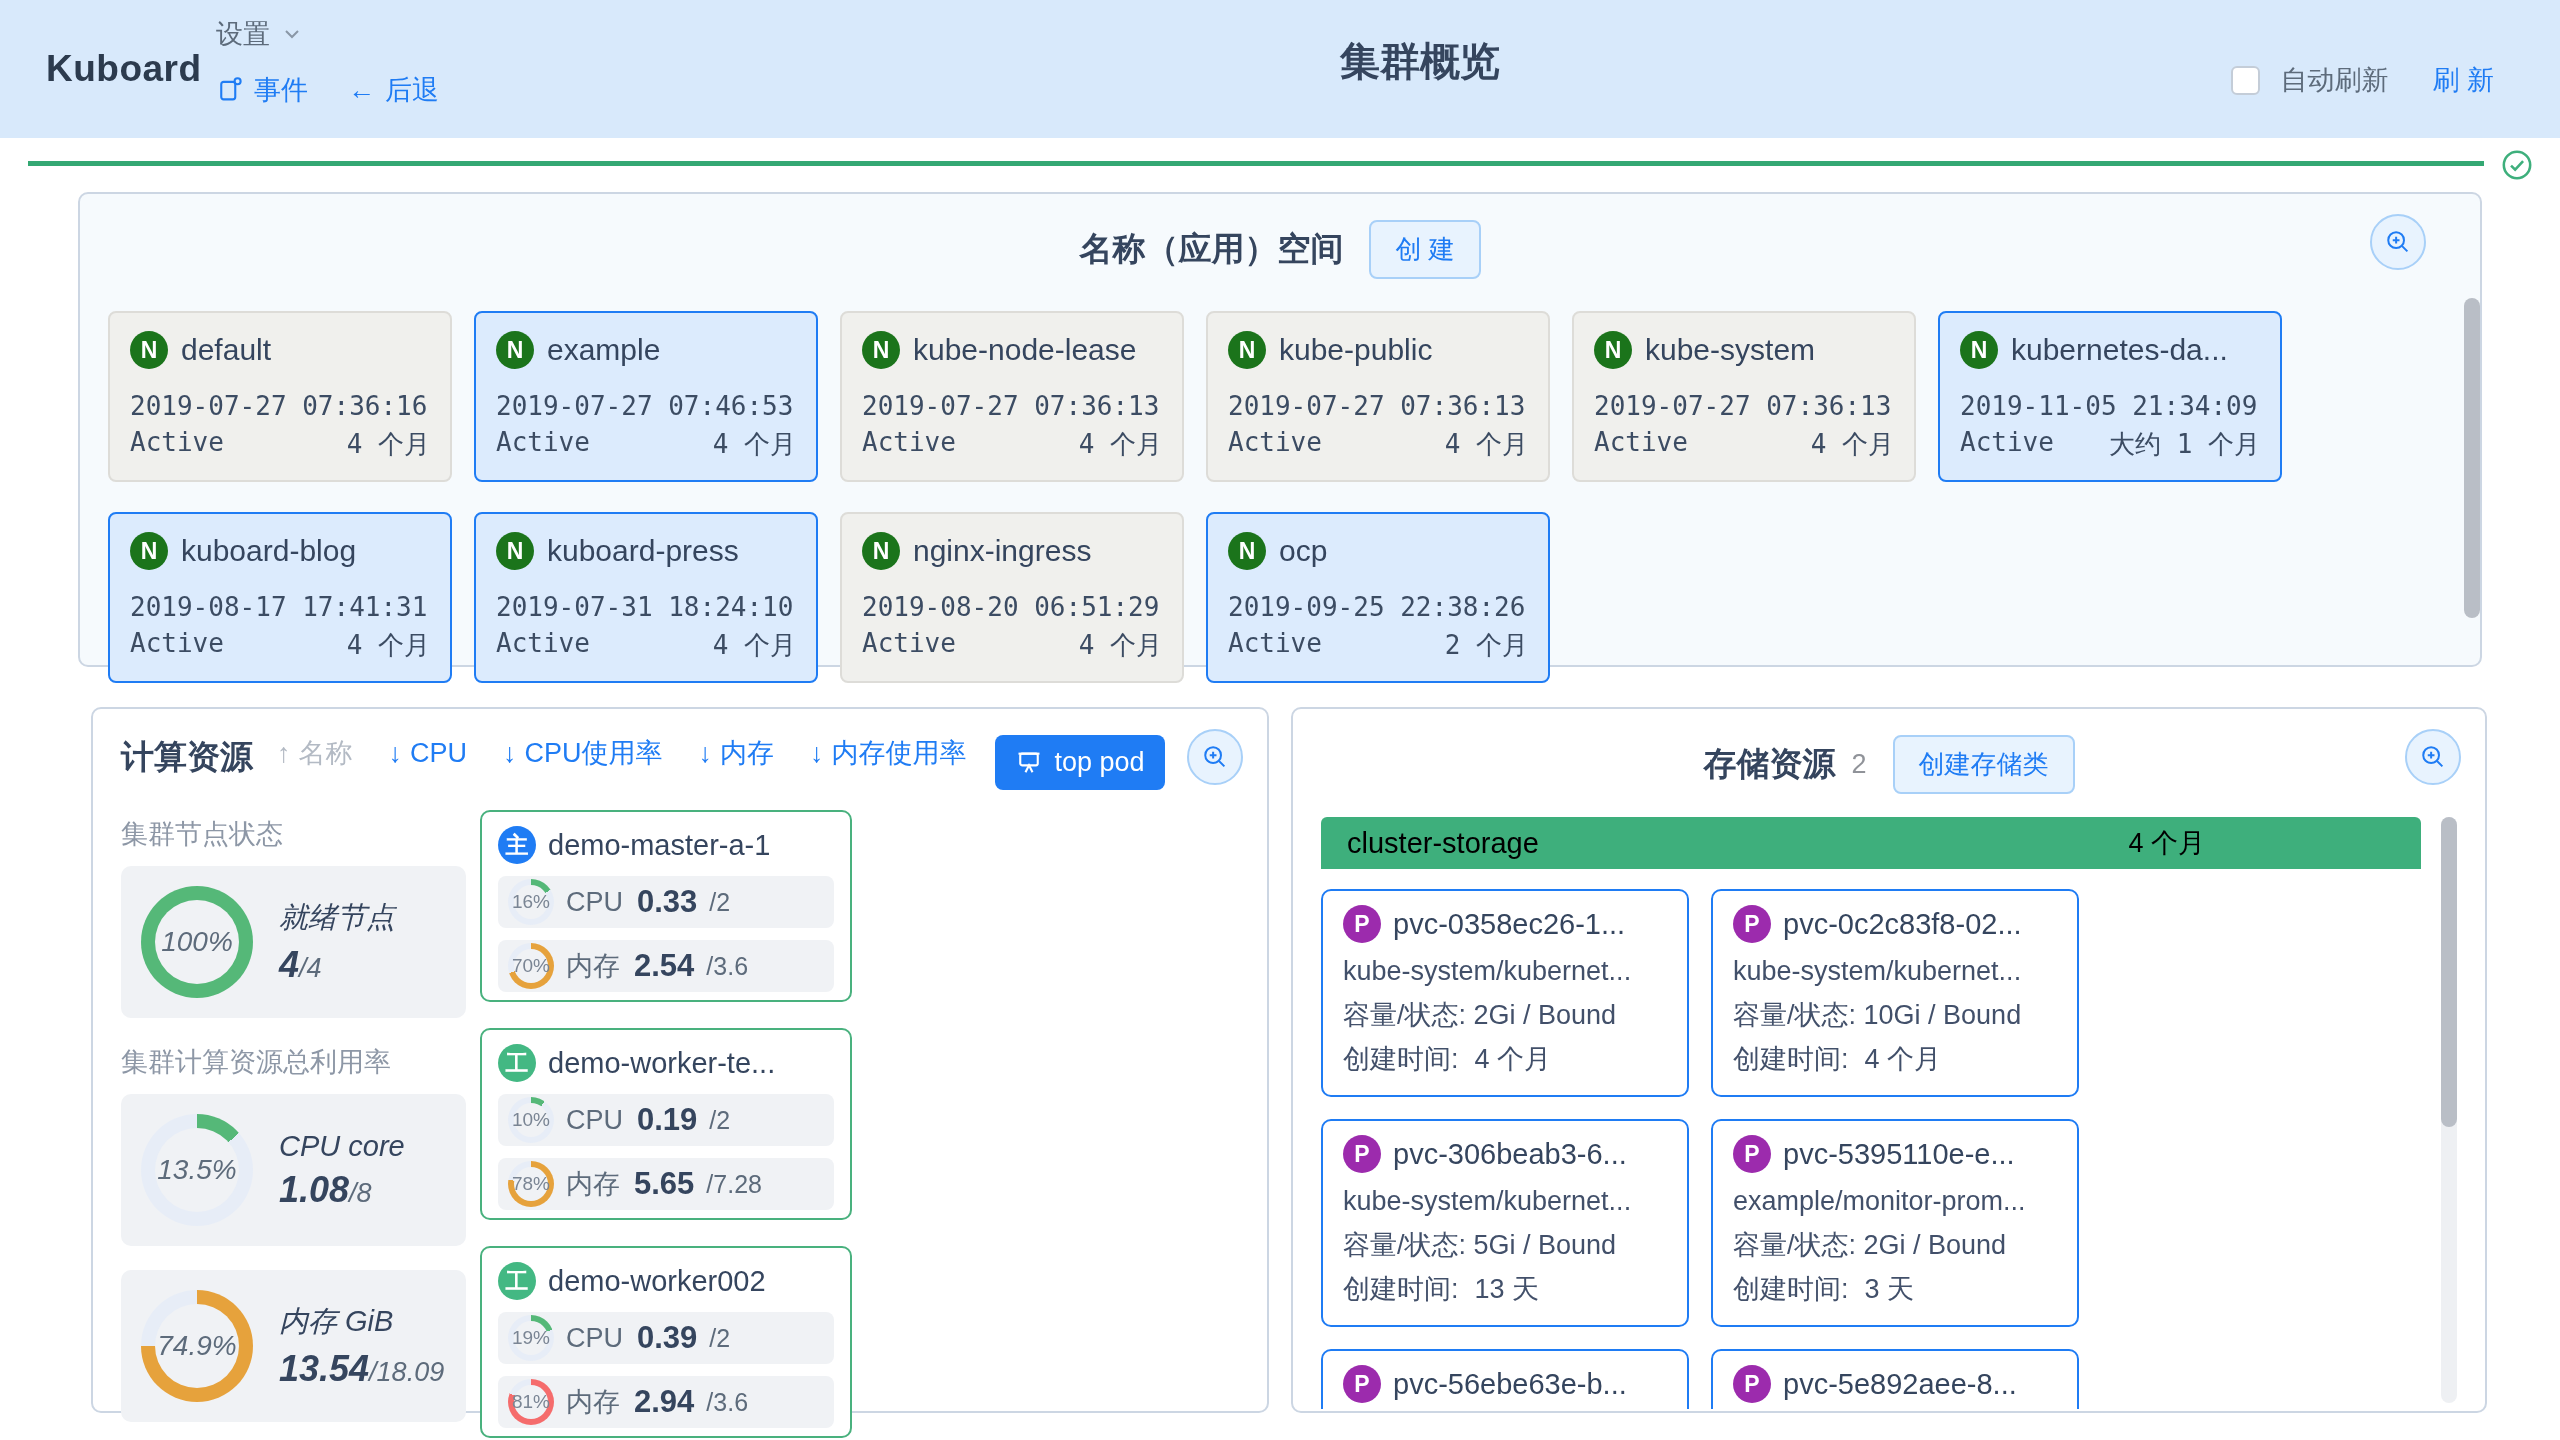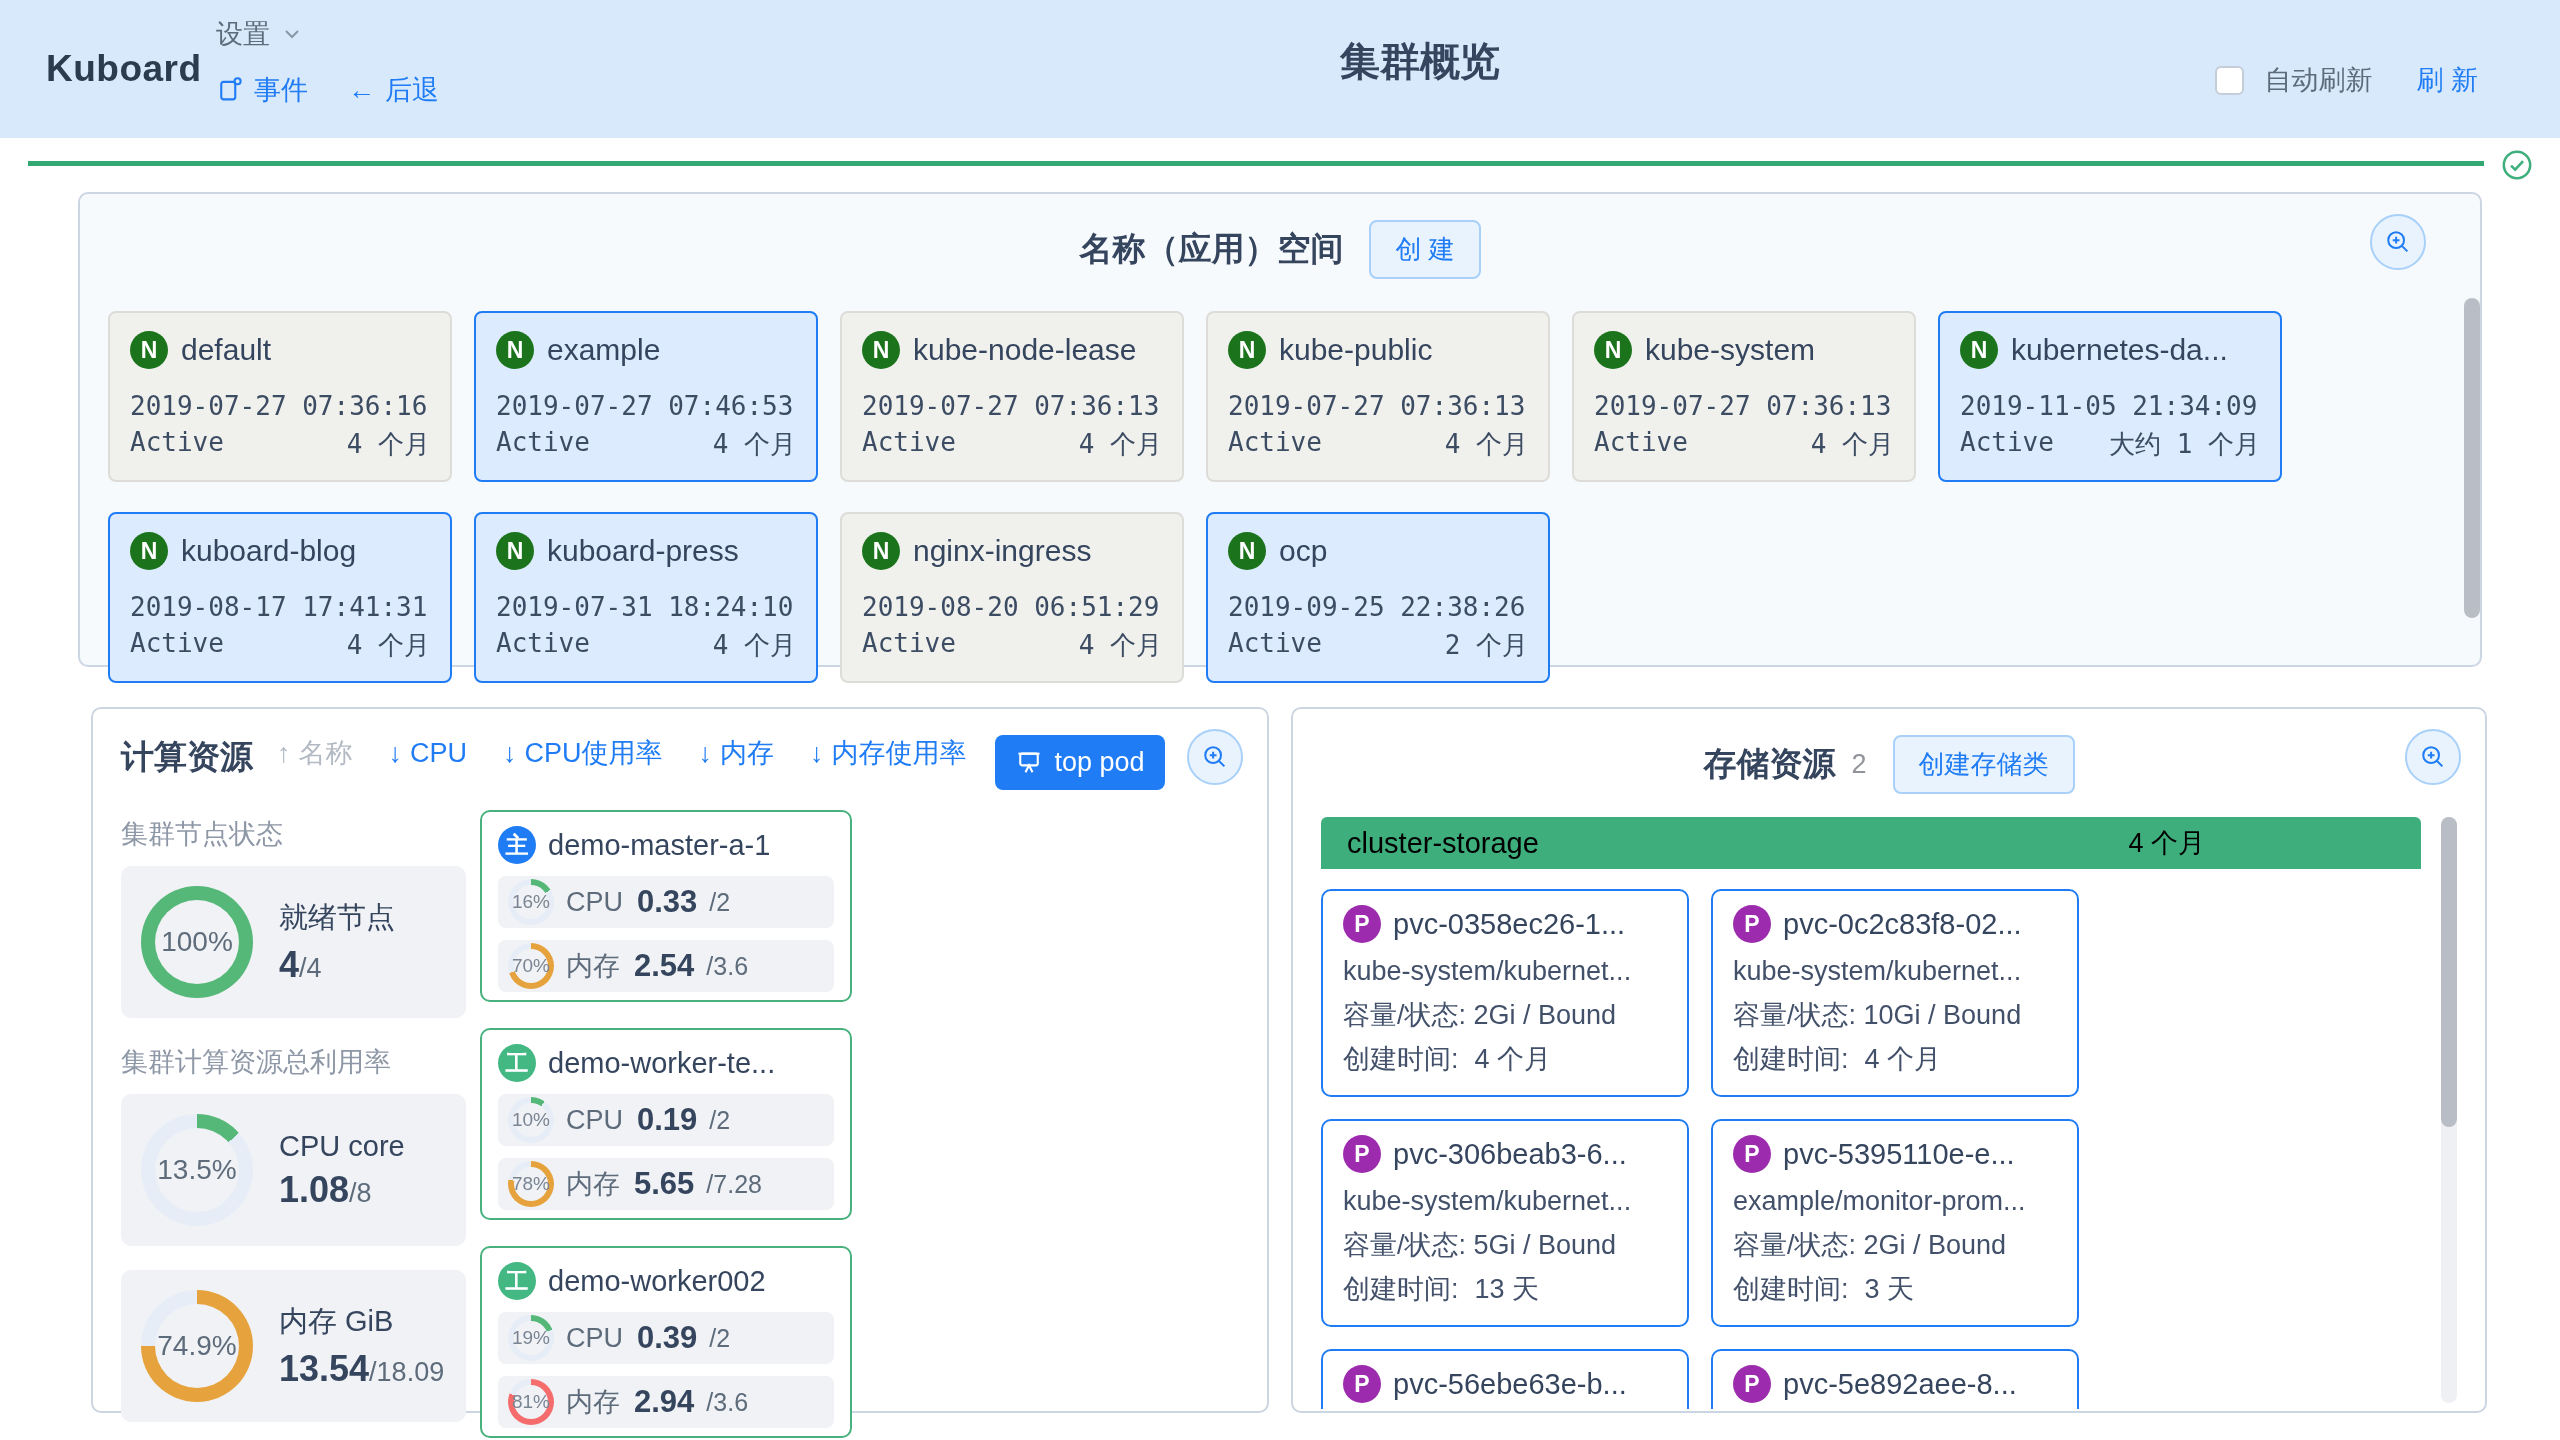--- a/index.html
+++ b/index.html
@@ -8,21 +8,21 @@
   .page { position:relative; width:2560px; height:1440px; background:#fff; }
 
   
   .app-header { height:138px; background:#d8e9fb; position:relative; }
   .logo { position:absolute; left:46px; top:50%; transform:translateY(-50%); font-size:37px; font-weight:700; color:#2c3b4e; letter-spacing:.5px; }
   .nav-col { position:absolute; left:216px; top:16px; }
   .settings { font-size:27px; color:#5d6b7b; display:flex; align-items:center; gap:10px; cursor:pointer; }
   .nav-row { margin-top:20px; display:flex; align-items:center; gap:40px; font-size:27px; color:#1f7cf4; }
   .nav-link { display:flex; align-items:center; gap:10px; color:#1f7cf4; cursor:pointer; text-decoration:none; }
   .page-title { position:absolute; left:1340px; top:34px; font-size:40px; font-weight:700; color:#35455e; }
-  .header-right { position:absolute; right:82px; top:62px; display:flex; align-items:center; gap:20px; font-size:27px; color:#5d6b7b; }
+  .header-right { position:absolute; right:66px; top:62px; display:flex; align-items:center; gap:20px; font-size:27px; color:#5d6b7b; }
   .checkbox { width:29px; height:29px; background:#fff; border:2px solid #c4cdd8; border-radius:6px; cursor:pointer; }
   .refresh-link { color:#1f7cf4; margin-left:24px; cursor:pointer; }
 
   
   .divider-wrap { position:relative; height:36px; margin-top:12px; }
   .divider { position:absolute; left:28px; right:76px; top:11px; height:5px; background:#34a873; }
   .check-circle { position:absolute; right:26px; top:-2px; }
 
   
   .panel { border:2px solid #ccd6e3; border-radius:10px; background:#fff; position:relative; }
@@ -57,21 +57,21 @@
   .compute-panel { width:1178px; height:706px; padding:22px 28px; }
   .cp-head { display:flex; align-items:flex-start; margin-top:4px; }
   .sort-bar { display:flex; align-items:center; gap:36px; margin-left:24px; font-size:27px; }
   .sort-item { display:flex; align-items:center; gap:8px; color:#1f7cf4; cursor:pointer; text-decoration:none; }
   .sort-item.muted { color:#b3bac4; }
   .top-pod { margin-left:28px; background:#1f7cf4; color:#fff; border:none; border-radius:8px; padding:12px 20px; font-size:27px; display:flex; align-items:center; gap:12px; cursor:pointer; font-family:inherit; }
   .cp-zoom { right:24px; }
   .cp-body { display:flex; }
   .cp-left { width:345px; flex:none; }
   .lbl { font-size:27px; color:#8d97a6; margin:26px 0 14px; }
-  .gbox { background:#f0f2f5; border-radius:10px; padding:20px 20px; display:flex; align-items:center; gap:26px; }
+  .gbox { background:#f0f2f5; border-radius:10px; padding:20px 20px; display:flex; align-items:center; gap:26px;font-style:italic; }
   .ring { border-radius:50%; position:relative; display:flex; align-items:center; justify-content:center; flex:none; }
   .ring::before { content:""; position:absolute; border-radius:50%; background:#f0f2f5; }
   .ring > span { position:relative; z-index:1; }
   .ring.big { width:112px; height:112px; }
   .ring.big::before { inset:14px; }
   .ring.big > span { font-size:28px; color:#5d6b7b; }
   .gname { font-size:29px; color:#35455e; }
   .gline { margin-top:6px; }
   .gval { font-size:36px; font-weight:700; color:#35455e; }
   .gtot { font-size:27px; color:#5d6b7b; }

